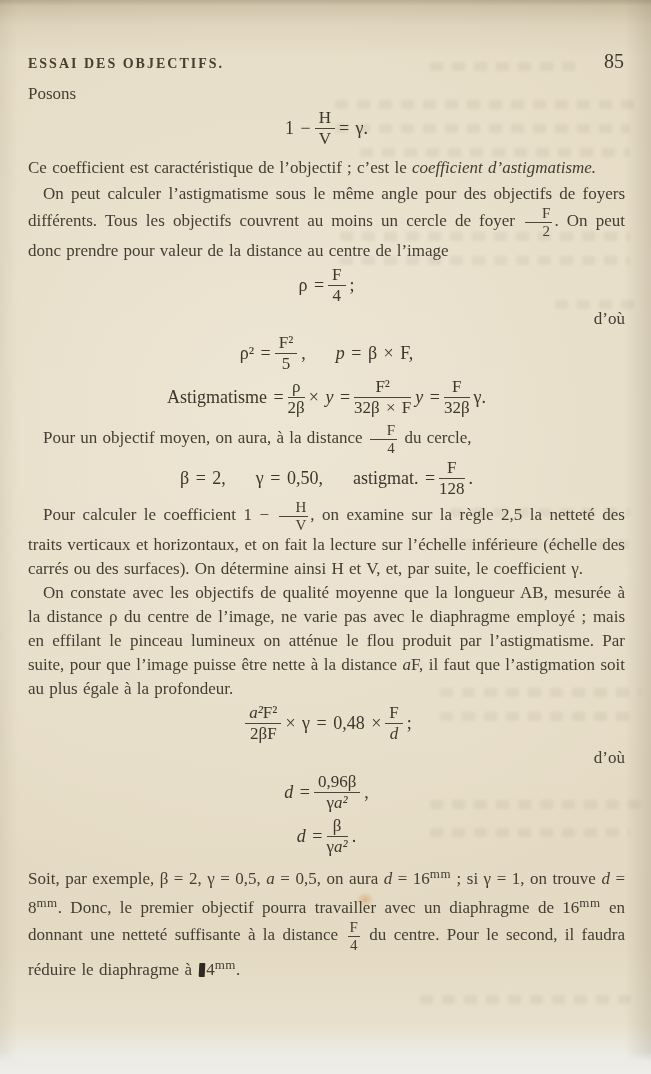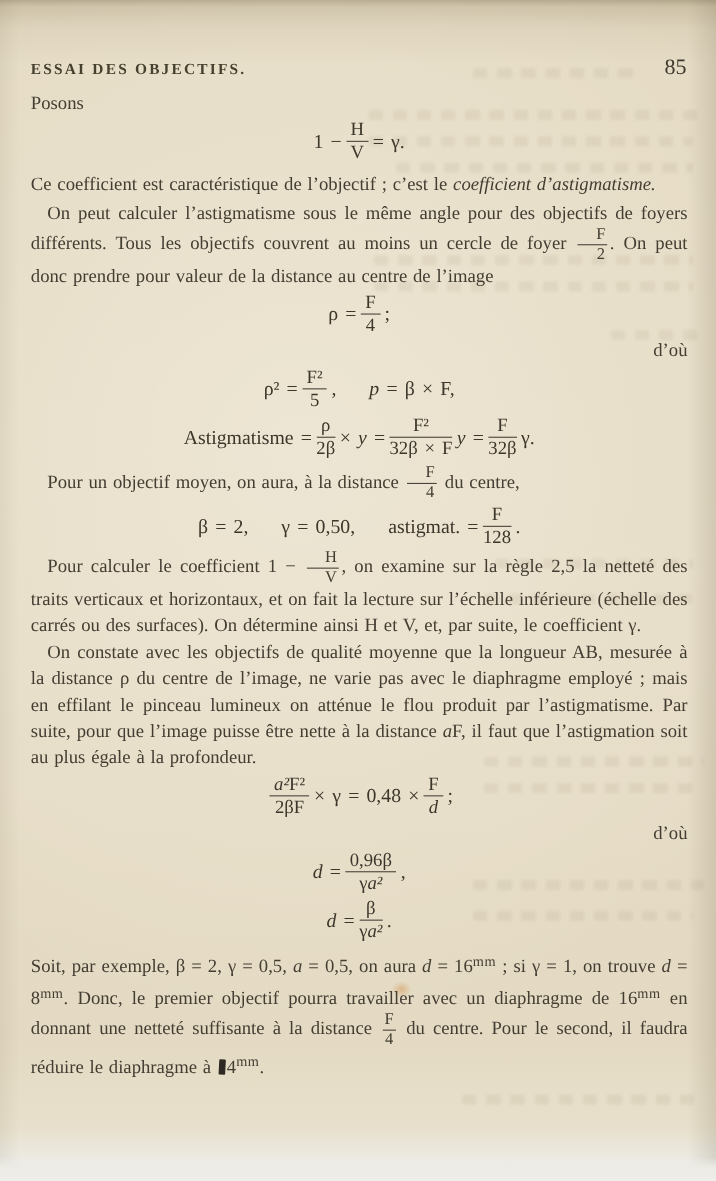--- a/index.html
+++ b/index.html
@@ -105,21 +105,21 @@
 
     <div class="formula">
       <span>ρ² =</span><span class="frac"><span class="num">F²</span><span class="den">5</span></span><span>,</span><span class="gap"></span><span class="it">p</span> <span>= β × F,</span>
     </div>
 
 
     <div class="formula mt2">
       <span>Astigmatisme =</span><span class="frac"><span class="num">ρ</span><span class="den">2β</span></span><span>×</span> <span class="it">y</span> <span>=</span><span class="frac"><span class="num">F²</span><span class="den">32β × F</span></span><span class="it">y</span> <span>=</span><span class="frac"><span class="num">F</span><span class="den">32β</span></span><span>γ.</span>
     </div>
 
-    <p class="indent mt4"><span>Pour un objectif moyen, on aura, à la distance </span><span class="ifrac ifrac-lg"><span class="num">F</span><span class="den">4</span></span><span> du centre,</span></p>
+    <p class="indent mt4"><span>Pour un objectif moyen, on aura, à la distance </span><span class="ifrac ifrac-lg"><span class="num">F</span><span class="den">4</span></span><span> du cercle,</span></p>
 
     <div class="formula mt2">
       <span>β = 2,</span><span class="gap"></span><span>γ = 0,50,</span><span class="gap"></span><span>astigmat. =</span><span class="frac"><span class="num">F</span><span class="den">128</span></span><span>.</span>
     </div>
 
     <p class="indent mt10"><span>Pour calculer le coefficient 1 − </span><span class="ifrac ifrac-lg"><span class="num">H</span><span class="den">V</span></span><span>, on examine sur la règle 2,5 la netteté des traits verticaux et horizontaux, et on fait la lecture sur l’échelle inférieure (échelle des carrés ou des surfaces). On détermine ainsi H et V, et, par suite, le coefficient γ.</span></p>
 
     <p class="indent"><span>On constate avec les objectifs de qualité moyenne que la longueur AB, mesurée à la distance ρ du centre de l’image, ne varie pas avec le diaphragme employé ; mais en effilant le pinceau lumineux on atténue le flou produit par l’astigmatisme. Par suite, pour que l’image puisse être nette à la distance </span><span class="it">a</span><span>F, il faut que l’astigmation soit au plus égale à la profondeur.</span></p>
 
     <div class="formula mt6">

